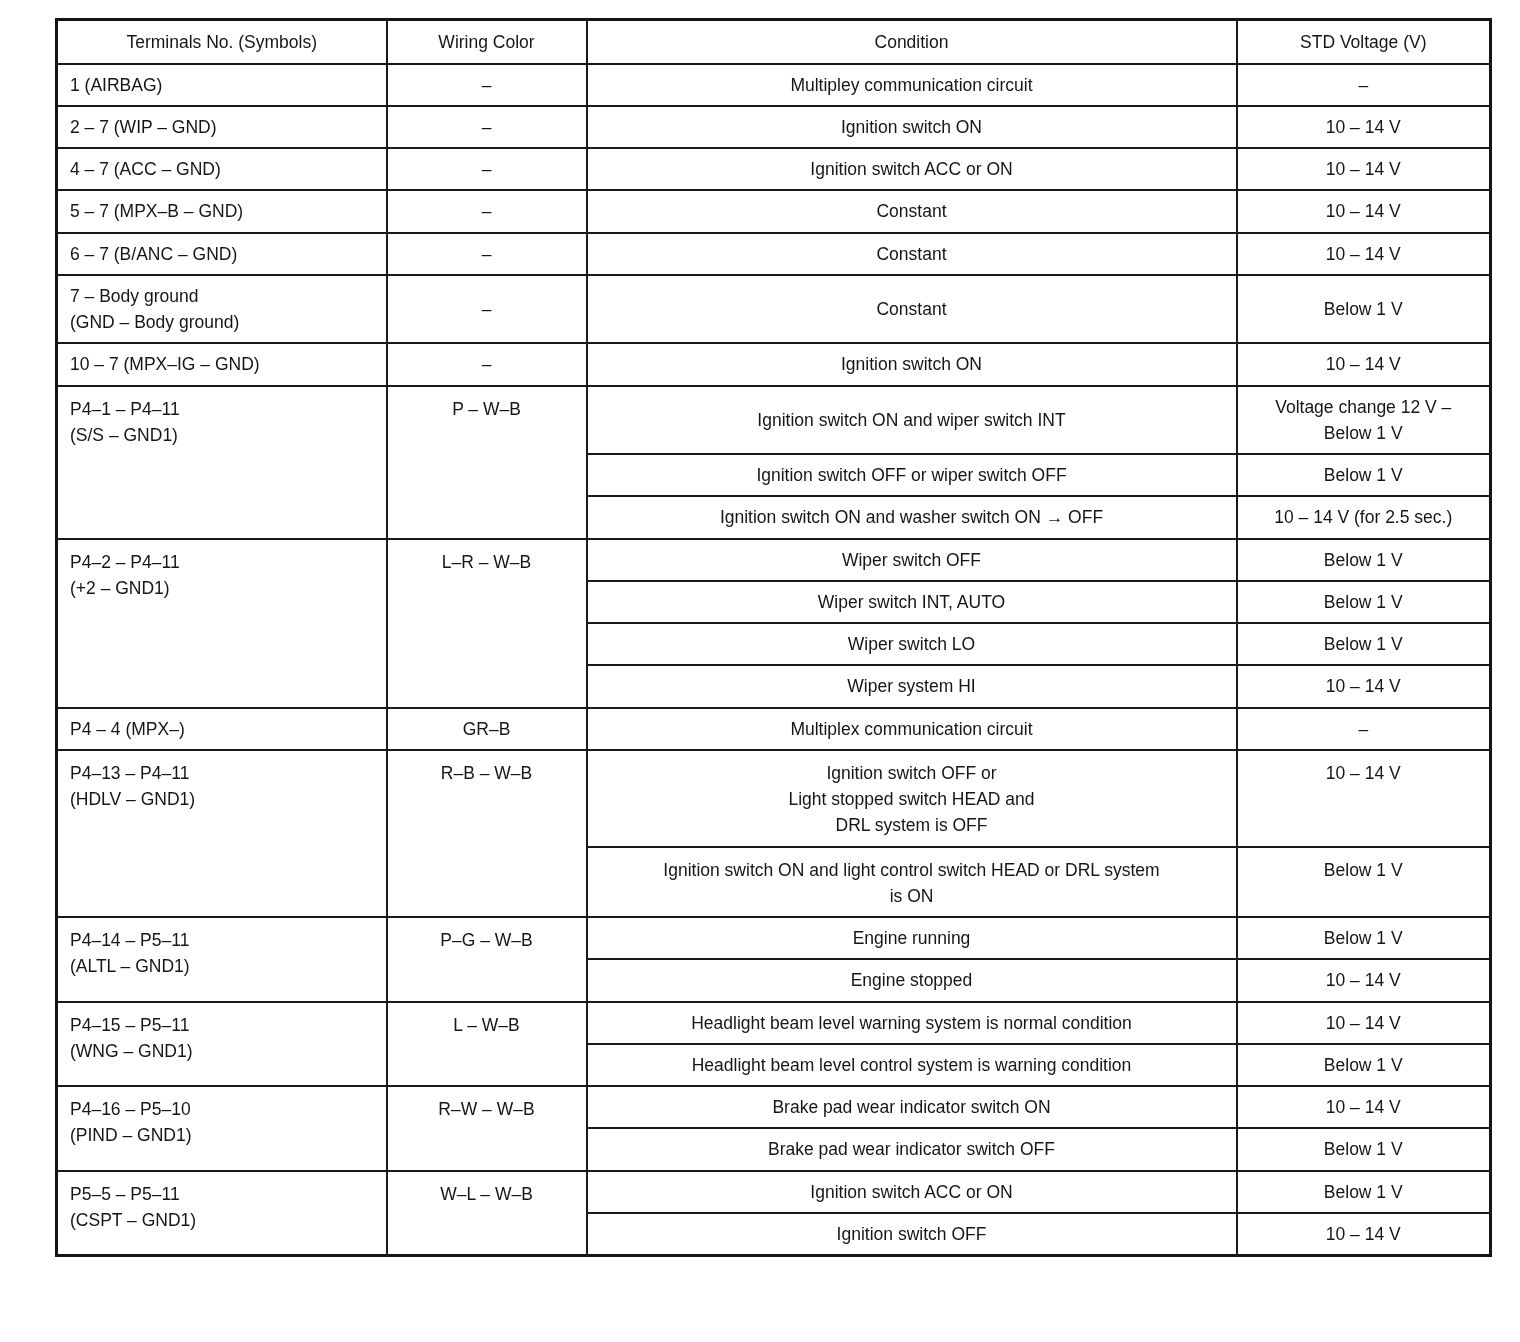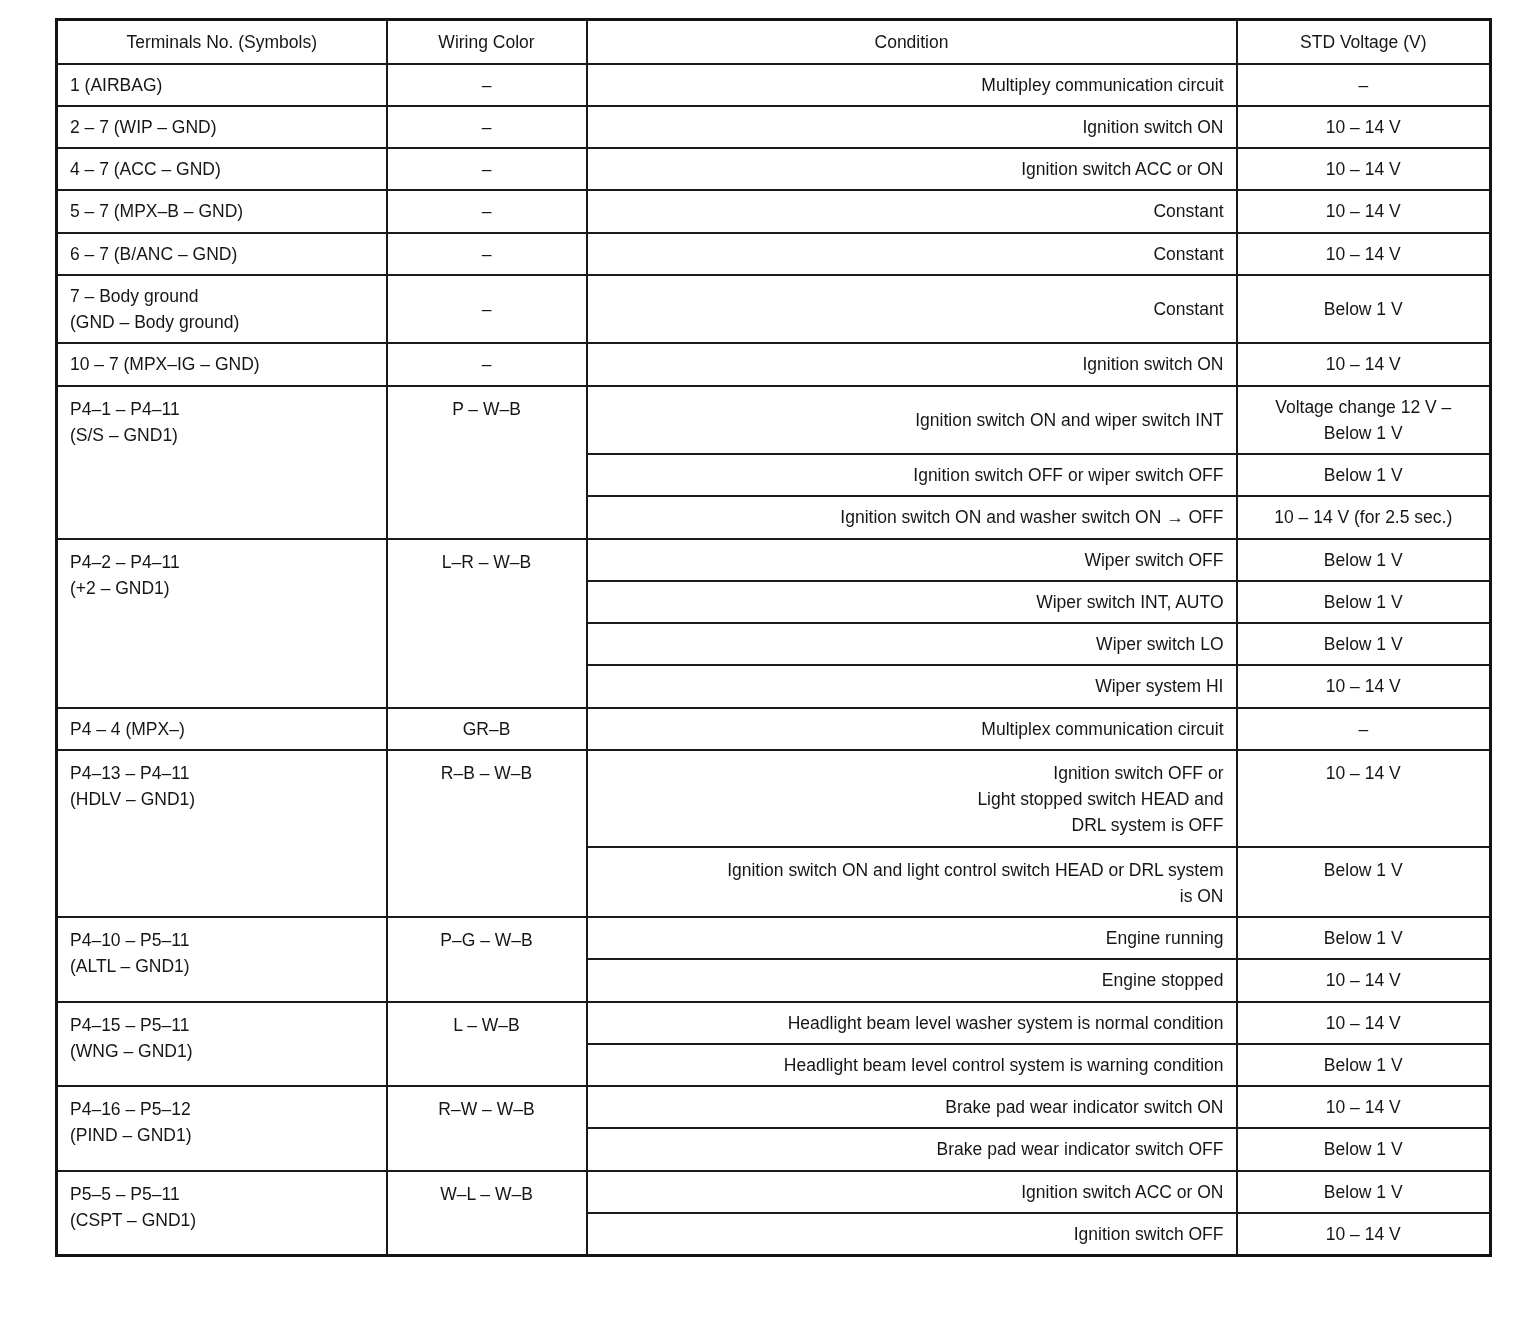--- a/index.html
+++ b/index.html
@@ -34,21 +34,21 @@
     padding: 6px 10px;
   }
   tbody tr { height: 27px; }
   td {
     padding: 7px 12px;
     vertical-align: middle;
     white-space: pre-line;
   }
   td.terminal { text-align: left; }
   td.wiring   { text-align: center; }
-  td.condition{ text-align: right; }
+  td.condition{ text-align: center; }
   td.voltage  { text-align: center; }
   td.top {
     vertical-align: top;
     padding-top: 9px;
   }
 </style>
 </head>
 <body>
 
 <div class="page">
@@ -160,43 +160,43 @@
 Light stopped switch HEAD and
 DRL system is OFF</td>
           <td class="voltage top">10 – 14 V</td>
         </tr>
         <tr>
           <td class="condition top">Ignition switch ON and light control switch HEAD or DRL system
 is ON</td>
           <td class="voltage top">Below 1 V</td>
         </tr>
         <tr>
-          <td class="terminal top" rowspan="2">P4–10 – P5–11
+          <td class="terminal top" rowspan="2">P4–14 – P5–11
 (ALTL – GND1)</td>
           <td class="wiring top" rowspan="2">P–G – W–B</td>
           <td class="condition">Engine running</td>
           <td class="voltage">Below 1 V</td>
         </tr>
         <tr>
           <td class="condition">Engine stopped</td>
           <td class="voltage">10 – 14 V</td>
         </tr>
         <tr>
           <td class="terminal top" rowspan="2">P4–15 – P5–11
 (WNG – GND1)</td>
           <td class="wiring top" rowspan="2">L – W–B</td>
-          <td class="condition">Headlight beam level washer system is normal condition</td>
+          <td class="condition">Headlight beam level warning system is normal condition</td>
           <td class="voltage">10 – 14 V</td>
         </tr>
         <tr>
           <td class="condition">Headlight beam level control system is warning condition</td>
           <td class="voltage">Below 1 V</td>
         </tr>
         <tr>
-          <td class="terminal top" rowspan="2">P4–16 – P5–12
+          <td class="terminal top" rowspan="2">P4–16 – P5–10
 (PIND – GND1)</td>
           <td class="wiring top" rowspan="2">R–W – W–B</td>
           <td class="condition">Brake pad wear indicator switch ON</td>
           <td class="voltage">10 – 14 V</td>
         </tr>
         <tr>
           <td class="condition">Brake pad wear indicator switch OFF</td>
           <td class="voltage">Below 1 V</td>
         </tr>
         <tr>

